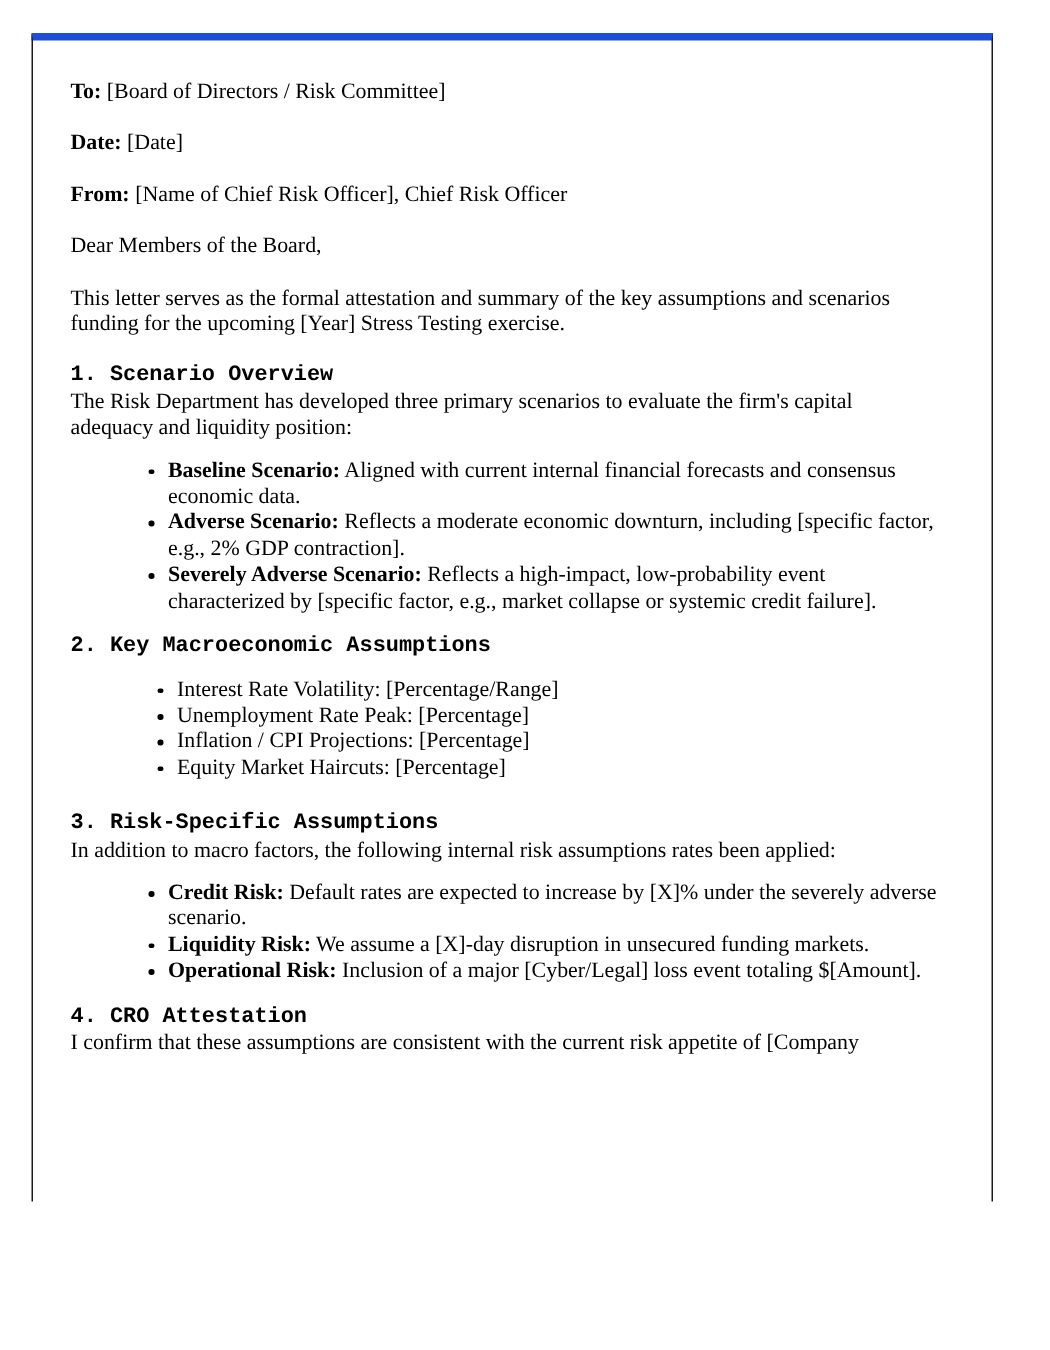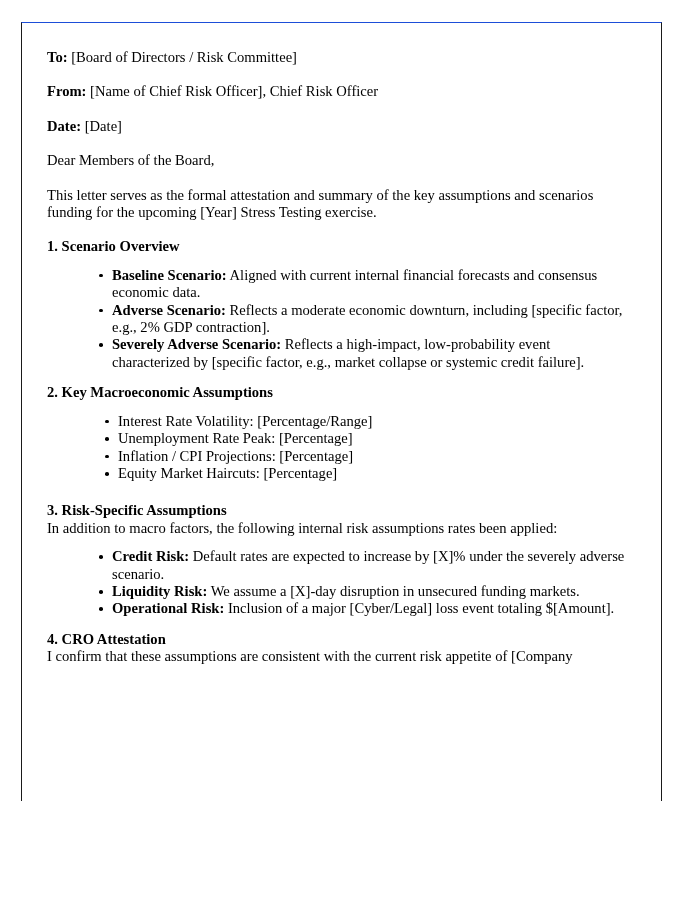--- a/index.html
+++ b/index.html
@@ -17,21 +17,21 @@
   }
 
   
   #document-page {
     position: absolute;
     left: 21px;
     top: 22px;
     width: 641px;
     height: 779px;
     box-sizing: border-box;
-    border-top: 1px solid #1d4ed8;
+    border-top: 5px solid #1d4ed8;
     border-left: 1px solid #1a1a1a;
     border-right: 1px solid #1a1a1a;
     border-bottom: none;
     background: #ffffff;
     overflow: hidden;
   }
 
   #document-body {
     padding: 20px 36px 0 25px;
     font-size: 14.6px;
@@ -62,20 +62,21 @@
   }
 
   
   .section {
     margin: 0 0 4px 0;
   }
   .section-heading {
     font-weight: bold;
     margin: 13px 0 0 0;
     line-height: 17.4px;
+    font-family: Liberation Mono, monospace;
   }
   .section-lead {
     margin: 0;
     line-height: 17.4px;
   }
 
   
   ul.bullet-list {
     list-style: none;
     margin: 11px 0 11px 0;
@@ -119,35 +120,36 @@
 
 <div id="document-page">
   <div id="document-body">
 
     <div>
       <p class="meta-line">
         <span class="meta-label">To:</span>
         <span class="meta-value">[Board of Directors / Risk Committee]</span>
       </p>
       <p class="meta-line">
+        <span class="meta-label">Date:</span>
+        <span class="meta-value">[Date]</span>
+      </p>
+      <p class="meta-line">
         <span class="meta-label">From:</span>
         <span class="meta-value">[Name of Chief Risk Officer], Chief Risk Officer</span>
       </p>
-      <p class="meta-line">
-        <span class="meta-label">Date:</span>
-        <span class="meta-value">[Date]</span>
-      </p>
     </div>
 
     <p class="salutation">Dear Members of the Board,</p>
 
     <p class="intro-para">This letter serves as the formal attestation and summary of the key assumptions and scenarios funding for the upcoming [Year] Stress Testing exercise.</p>
 
     <div class="section">
       <p class="section-heading">1. Scenario Overview</p>
+      <p class="section-lead">The Risk Department has developed three primary scenarios to evaluate the firm's capital adequacy and liquidity position:</p>
       <ul class="bullet-list">
         <li>
           <span class="bullet-term">Baseline Scenario:</span>
           <span>Aligned with current internal financial forecasts and consensus economic data.</span>
         </li>
         <li>
           <span class="bullet-term">Adverse Scenario:</span>
           <span>Reflects a moderate economic downturn, including [specific factor, e.g., 2% GDP contraction].</span>
         </li>
         <li>

